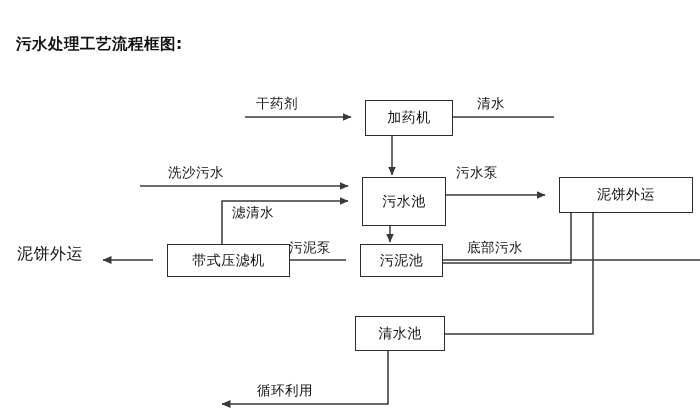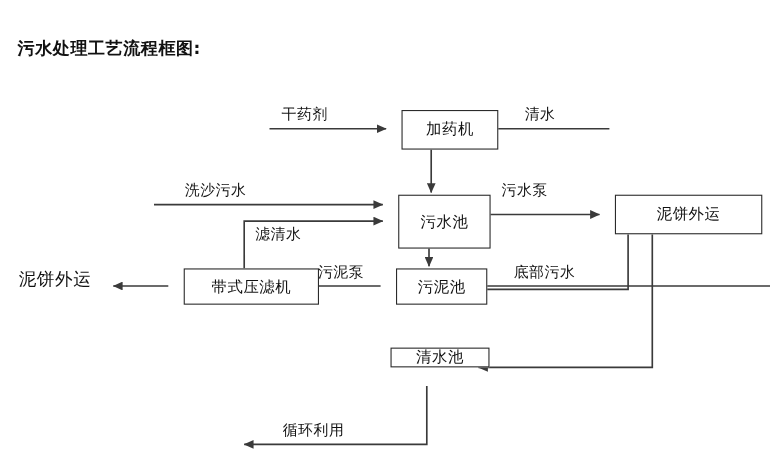--- a/index.html
+++ b/index.html
@@ -111,21 +111,21 @@
   </div>
 
   <div class="node" style="left:348px;top:228px;width:83px;height:33px;">
     <span>污泥池</span>
   </div>
 
   <div class="node" style="left:155px;top:228px;width:123px;height:33px;">
     <span>带式压滤机</span>
   </div>
 
-  <div class="node" style="left:343px;top:300px;width:90px;height:18px;">
+  <div class="node" style="left:343px;top:300px;width:90px;height:35px;">
     <span>清水池</span>
   </div>
 
   <div class="edge-label" style="left:256px;top:79px;">干药剂</div>
 
   <div class="edge-label" style="left:477px;top:79px;">清水</div>
 
   <div class="edge-label" style="left:168px;top:148px;">洗沙污水</div>
 
   <div class="edge-label" style="left:232px;top:188px;">滤清水</div>

